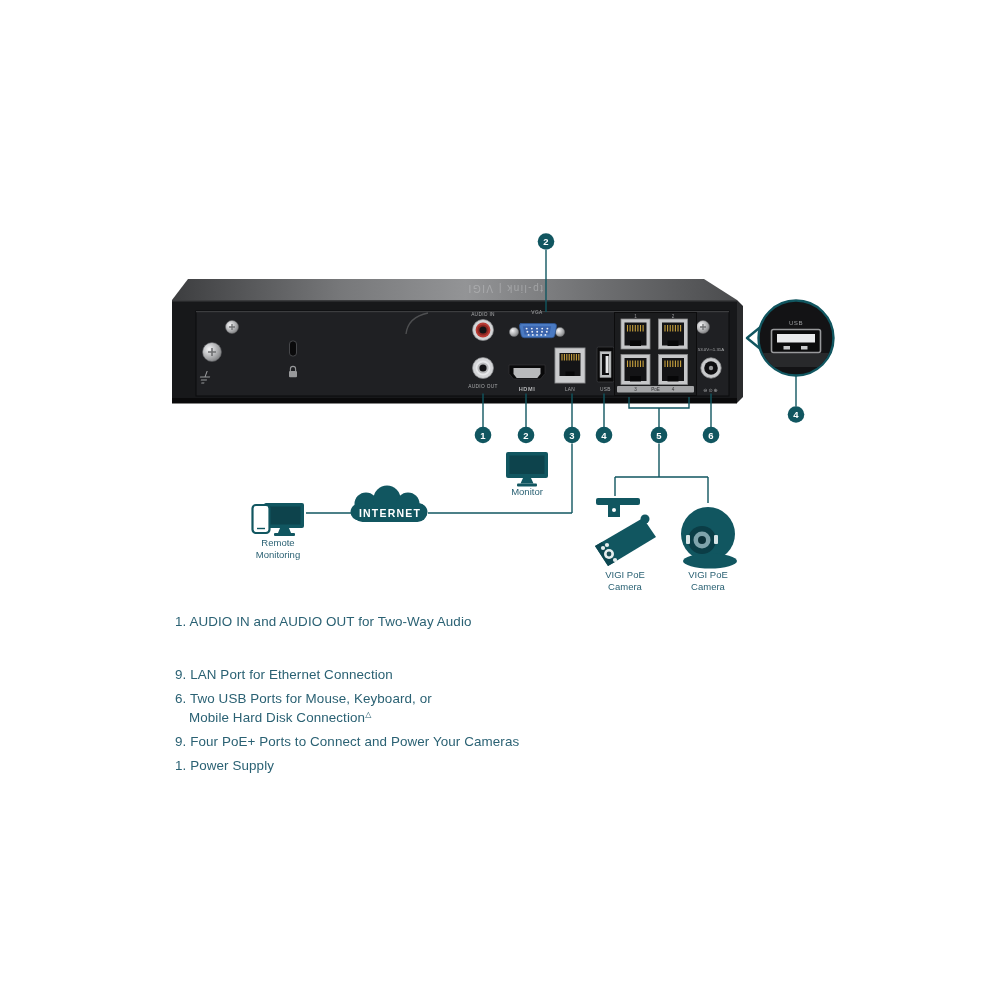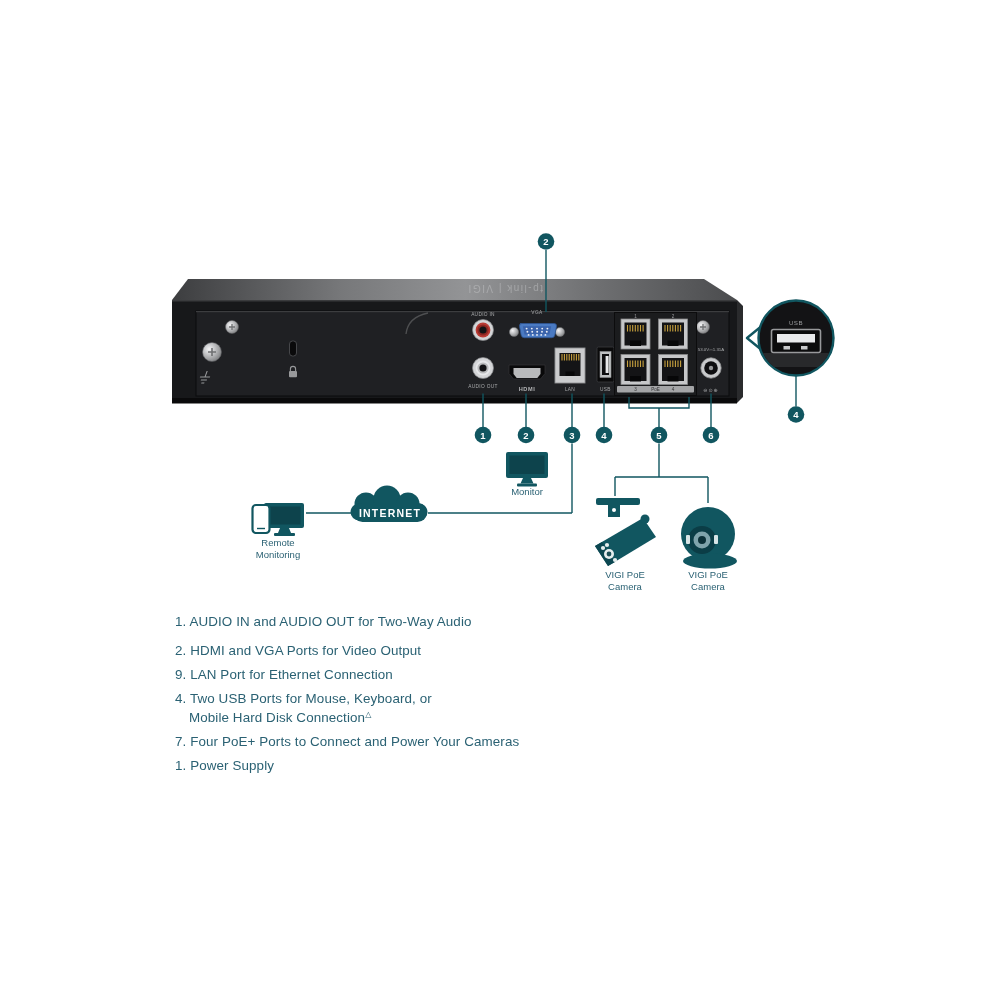--- a/index.html
+++ b/index.html
@@ -278,22 +278,21 @@
     <circle cx="23" cy="35" r="8.5" fill="#7fa3ab"></circle>
     <circle cx="23" cy="35" r="4" fill="#0c3038"></circle>
     <rect x="7" y="30" width="4" height="9" rx="1" fill="#d7e4e6"></rect>
     <rect x="35" y="30" width="4" height="9" rx="1" fill="#d7e4e6"></rect>
   </g>
   <text x="708" y="578" font-size="9.5" fill="#2A6173" text-anchor="middle">VIGI PoE</text>
   <text x="708" y="590" font-size="9.5" fill="#2A6173" text-anchor="middle">Camera</text>
 </svg>
 
   <div class="li" style="top:612px">1. AUDIO IN and AUDIO OUT for Two-Way Audio</div>
-  <div class="li" style="top:641px">2. HDMI and VGA Ports for Video Output</div>
   <div class="li" style="top:665px">9. LAN Port for Ethernet Connection</div>
   <div class="li" style="top:689px">
-    <span>4. Two USB Ports for Mouse, Keyboard, or</span><br>
+    <span>6. Two USB Ports for Mouse, Keyboard, or</span><br>
     <span class="indent">Mobile Hard Disk Connection</span><sup>△</sup>
   </div>
-  <div class="li" style="top:732px">7. Four PoE+ Ports to Connect and Power Your Cameras</div>
+  <div class="li" style="top:732px">9. Four PoE+ Ports to Connect and Power Your Cameras</div>
   <div class="li" style="top:756px">1. Power Supply</div>
 
 </div>
 
 </body></html>

